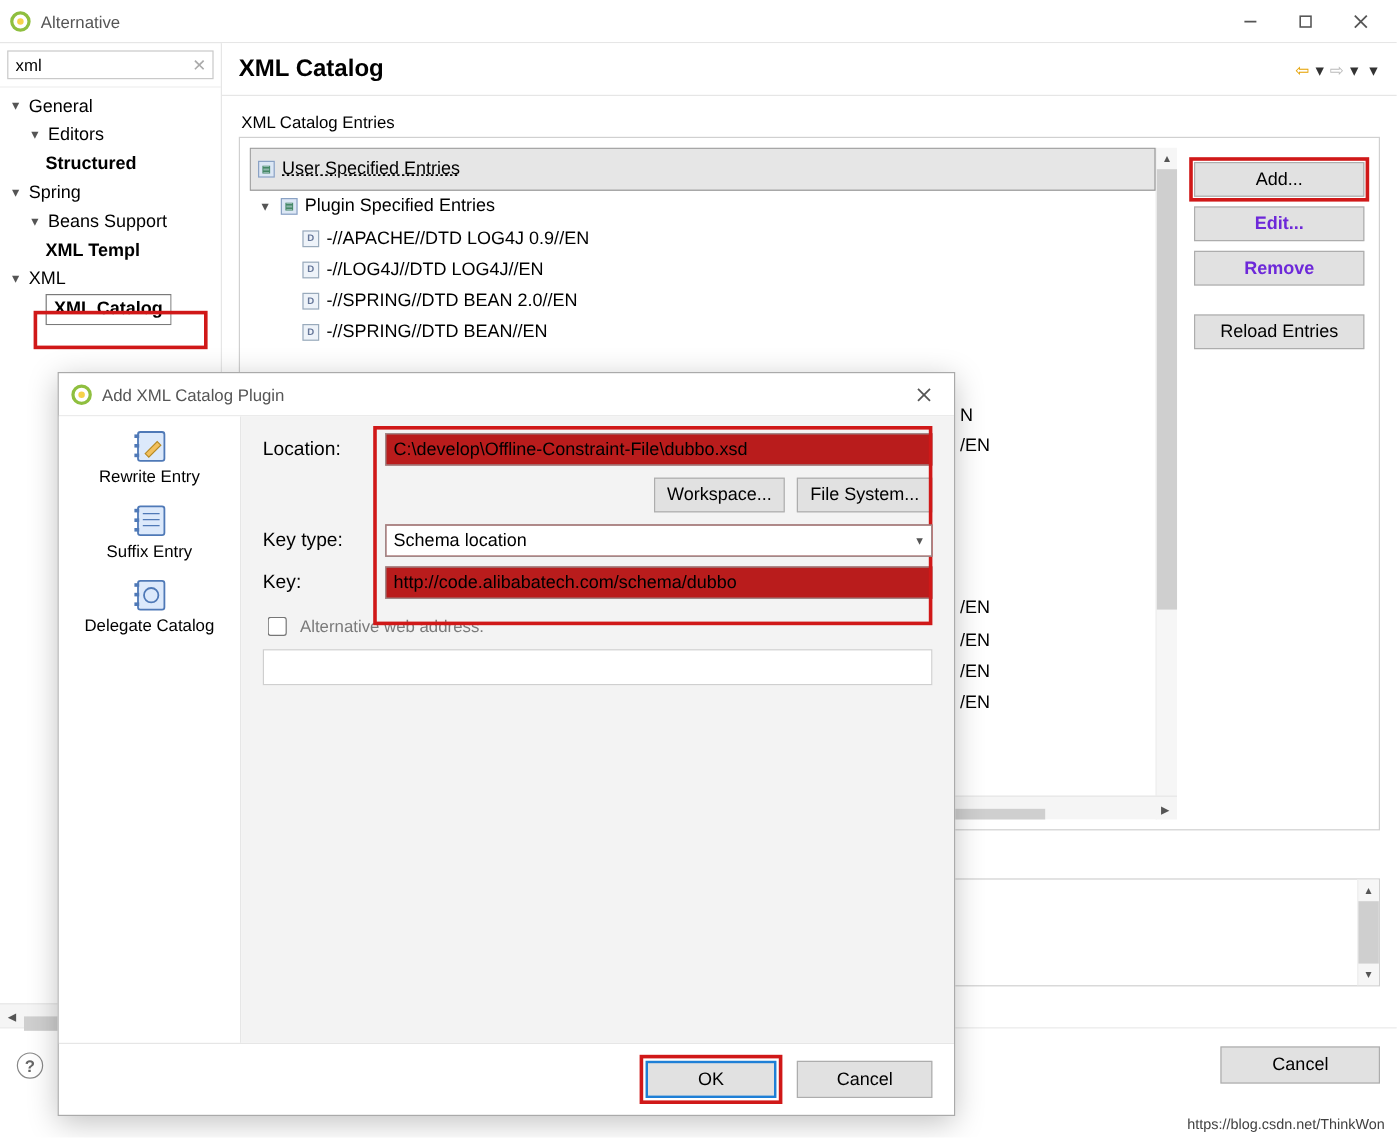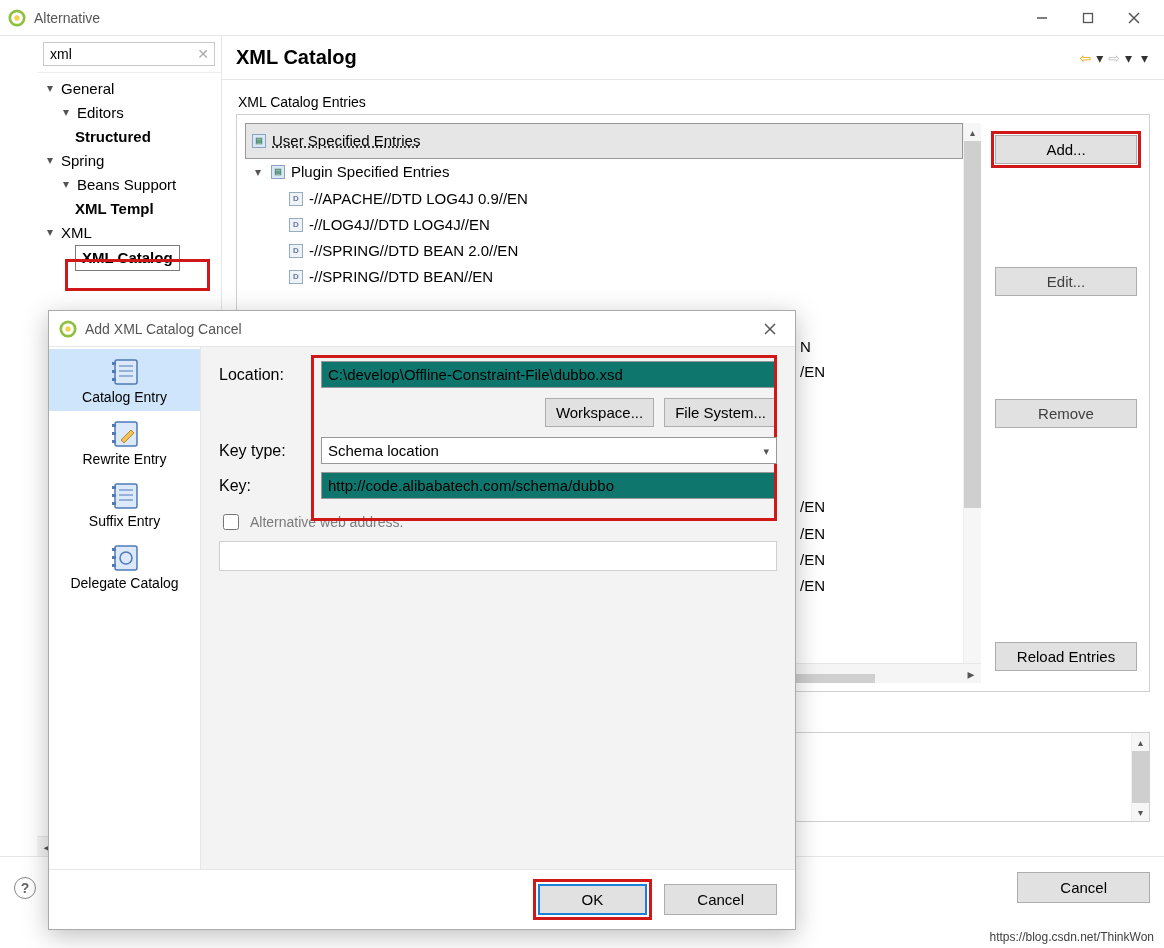--- a/index.html
+++ b/index.html
@@ -21,21 +21,21 @@
     display: flex;
     align-items: center;
     padding: 0 8px;
     border-bottom: 1px solid #e6e6e6;
   }
   .titlebar .logo { width: 18px; height: 18px; margin-right: 8px; }
   .titlebar .title { flex: 1; color: #555; }
   .winbtns { display: flex; gap: 2px; }
   .winbtn { width: 44px; height: 28px; display:flex; align-items:center; justify-content:center; color:#666; }
   
-  .main-layout { display:flex; height: 820px; margin-left: 37px; }
+  .main-layout { display:flex; height: 820px; }
   .left-panel {
     width: 185px;
     border-right: 1px solid #e6e6e6;
     display:flex; flex-direction:column;
   }
   .search-wrap { padding: 6px; border-bottom: 1px solid #eee; }
   .search-input {
     width: 100%;
     border: 1px solid #c9c9c9;
     padding: 3px 22px 3px 6px;
@@ -104,29 +104,29 @@
   .entry-row .twisty { width:14px; }
   .entry-row.sel { background:#e6e6e6; }
   .entry-row.sel .label-text { text-decoration: underline dotted; }
   .entry-sub2 { padding-left: 44px; }
   .ico {
     width:14px; height:14px; display:inline-flex; align-items:center; justify-content:center;
     border:1px solid #8aa2c4; background:#dce7f5; font-size:8px; color:#486; font-weight:700;
   }
   .ico-d { border-color:#9ab; background:#eef3f9; color:#679; }
 
-  .side-buttons { width:150px; display:flex; flex-direction:column; gap:8px; padding:12px 4px;justify-content:space-between;}
+  .side-buttons { width:150px; display:flex; flex-direction:column; gap:8px; padding:12px 4px;}
   button.win {
     background:#e1e1e1;
     border:1px solid #adadad;
     padding:5px 10px;
     font-family:inherit; font-size:15px;
     cursor:pointer;
   }
-  button.win:disabled { color:#404040; }
+  button.win:disabled { color:#6d28d9;font-weight:bold; }
   .add-hl { border:3px solid #d01818; padding:1px; margin:-4px; }
   .add-hl > button.win { width:100%; }
 
   
   .desc-panel {
     margin-top: 40px;
     border:1px solid #d0d0d0;
     height:90px;
     background:#fff;
     position:relative;
@@ -181,21 +181,21 @@
   }
   .tab-item.selected { background:#cfe5fb; }
   .tab-item .tab-ico {
     width:36px; height:30px; display:flex; align-items:center; justify-content:center;
   }
   .notebook-svg { width:32px; height:28px; }
   .form-col { flex:1; padding:14px 18px 10px 18px; background:#f3f3f3; position:relative;}
   .form-grid { display:grid; grid-template-columns: 96px 1fr; row-gap:8px; column-gap:6px; align-items:center;}
   .form-grid label { font-size:16px; }
   .txt, .sel {
-    width:100%; border:1px solid #989898; background:#0f766e; padding:4px 6px; font-family:inherit; font-size:15px;
+    width:100%; border:1px solid #989898; background:#b91c1c; padding:4px 6px; font-family:inherit; font-size:15px;
   }
   .sel { appearance:none; -webkit-appearance:none; background-image: linear-gradient(#fff,#fff); padding-right:22px; position:relative; }
   .sel-wrap { position:relative; }
   .sel-caret { position:absolute; right:8px; top:50%; transform:translateY(-50%); color:#555; font-size:11px; pointer-events:none;}
   .btn-row { display:flex; justify-content:flex-end; gap:10px; grid-column:2; margin-top:2px; margin-bottom:2px;}
   .check { display:flex; align-items:center; gap:8px; grid-column: 1 / span 2; color:#7a7a7a; margin-top:4px;}
   .check input { width:16px; height:16px; }
   .alt-input { grid-column: 1 / span 2; height:30px; border:1px solid #cfcfcf; background:#fff;}
   .form-hl {
     position:absolute; border:3px solid #d01818; pointer-events:none;
@@ -402,44 +402,30 @@
 <span class="watermark">https://blog.csdn.net/ThinkWon</span>
 
 <div class="modal">
   <div class="titlebar2">
     <span class="logo" style="width:18px;height:18px;margin-right:8px;">
       <svg viewBox="0 0 20 20">
           <circle cx="10" cy="10" r="8" fill="none" stroke="#8fbf3f" stroke-width="3"></circle>
           <circle cx="10" cy="10" r="3" fill="#f6d24a"></circle>
         </svg>
     </span>
-    <span class="title">Add XML Catalog Cancel</span>
+    <span class="title">Add XML Catalog Plugin</span>
     <div class="winbtn" style="width:30px;">
       <svg width="12" height="12">
           <line x1="1" y1="1" x2="11" y2="11" stroke="#555" stroke-width="1.5"></line>
           <line x1="11" y1="1" x2="1" y2="11" stroke="#555" stroke-width="1.5"></line>
         </svg>
     </div>
   </div>
   <div class="modal-body">
     <div class="tab-col">
-      <div class="tab-item selected">
-        <span class="tab-ico">
-          <svg class="notebook-svg" viewBox="0 0 32 28">
-              <rect x="6" y="2" width="22" height="24" rx="2" fill="#dce9fb" stroke="#4f79b7" stroke-width="1.5"></rect>
-              <line x1="10" y1="8" x2="24" y2="8" stroke="#4f79b7"></line>
-              <line x1="10" y1="13" x2="24" y2="13" stroke="#4f79b7"></line>
-              <line x1="10" y1="18" x2="24" y2="18" stroke="#4f79b7"></line>
-              <rect x="3" y="4" width="4" height="3" fill="#4f79b7"></rect>
-              <rect x="3" y="12" width="4" height="3" fill="#4f79b7"></rect>
-              <rect x="3" y="20" width="4" height="3" fill="#4f79b7"></rect>
-            </svg>
-        </span>
-        <span>Catalog Entry</span>
-      </div>
       <div class="tab-item">
         <span class="tab-ico">
           <svg class="notebook-svg" viewBox="0 0 32 28">
               <rect x="6" y="2" width="22" height="24" rx="2" fill="#dce9fb" stroke="#4f79b7" stroke-width="1.5"></rect>
               <path d="M12 20 L22 10 L25 13 L15 23 Z" fill="#f2c05d" stroke="#b78a24"></path>
               <rect x="3" y="4" width="4" height="3" fill="#4f79b7"></rect>
               <rect x="3" y="12" width="4" height="3" fill="#4f79b7"></rect>
               <rect x="3" y="20" width="4" height="3" fill="#4f79b7"></rect>
             </svg>
         </span>

